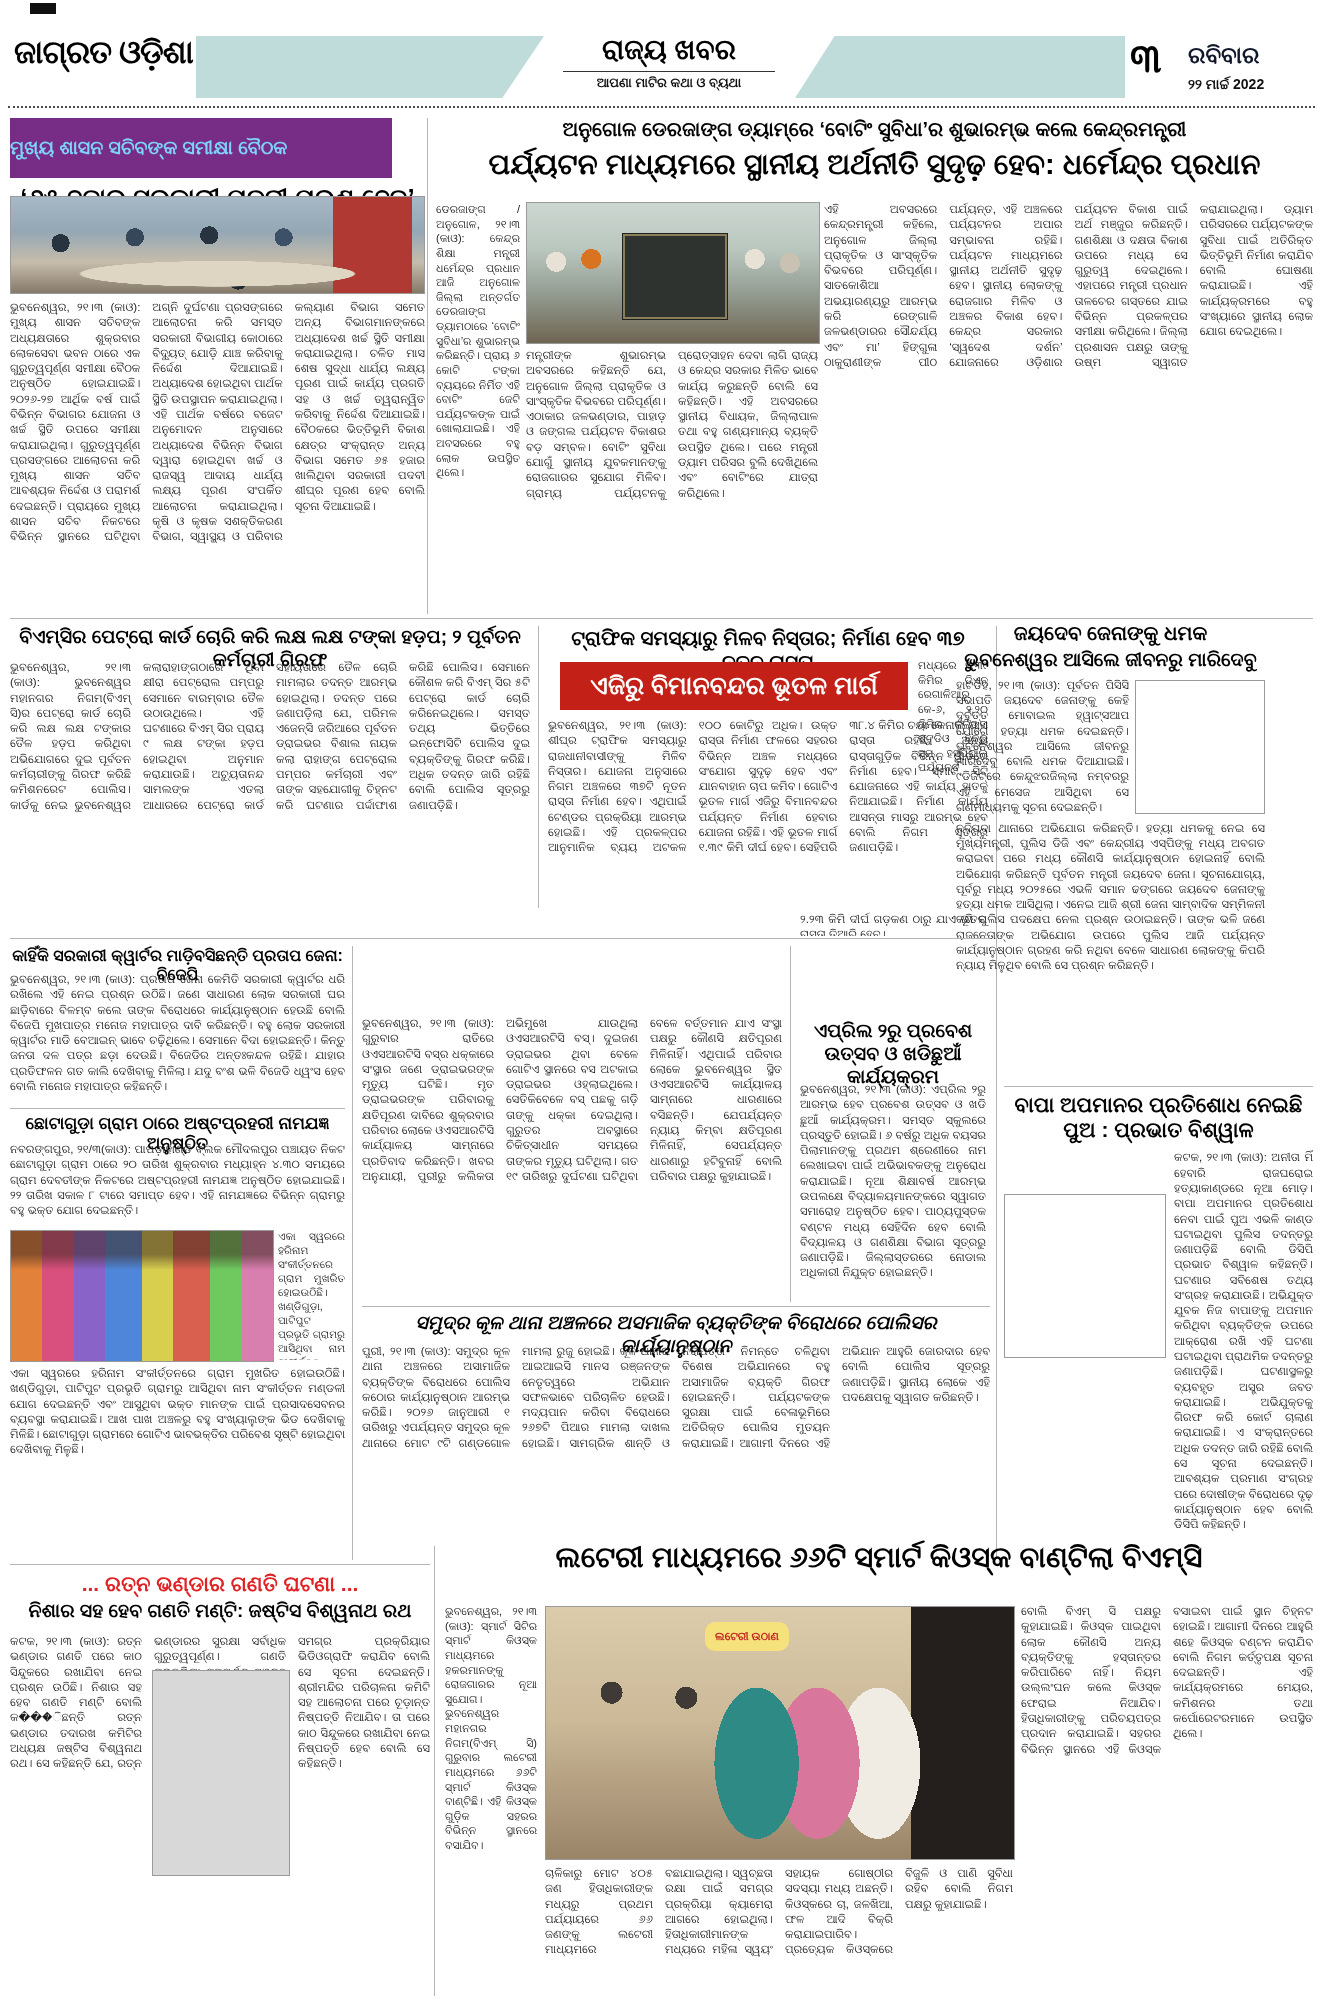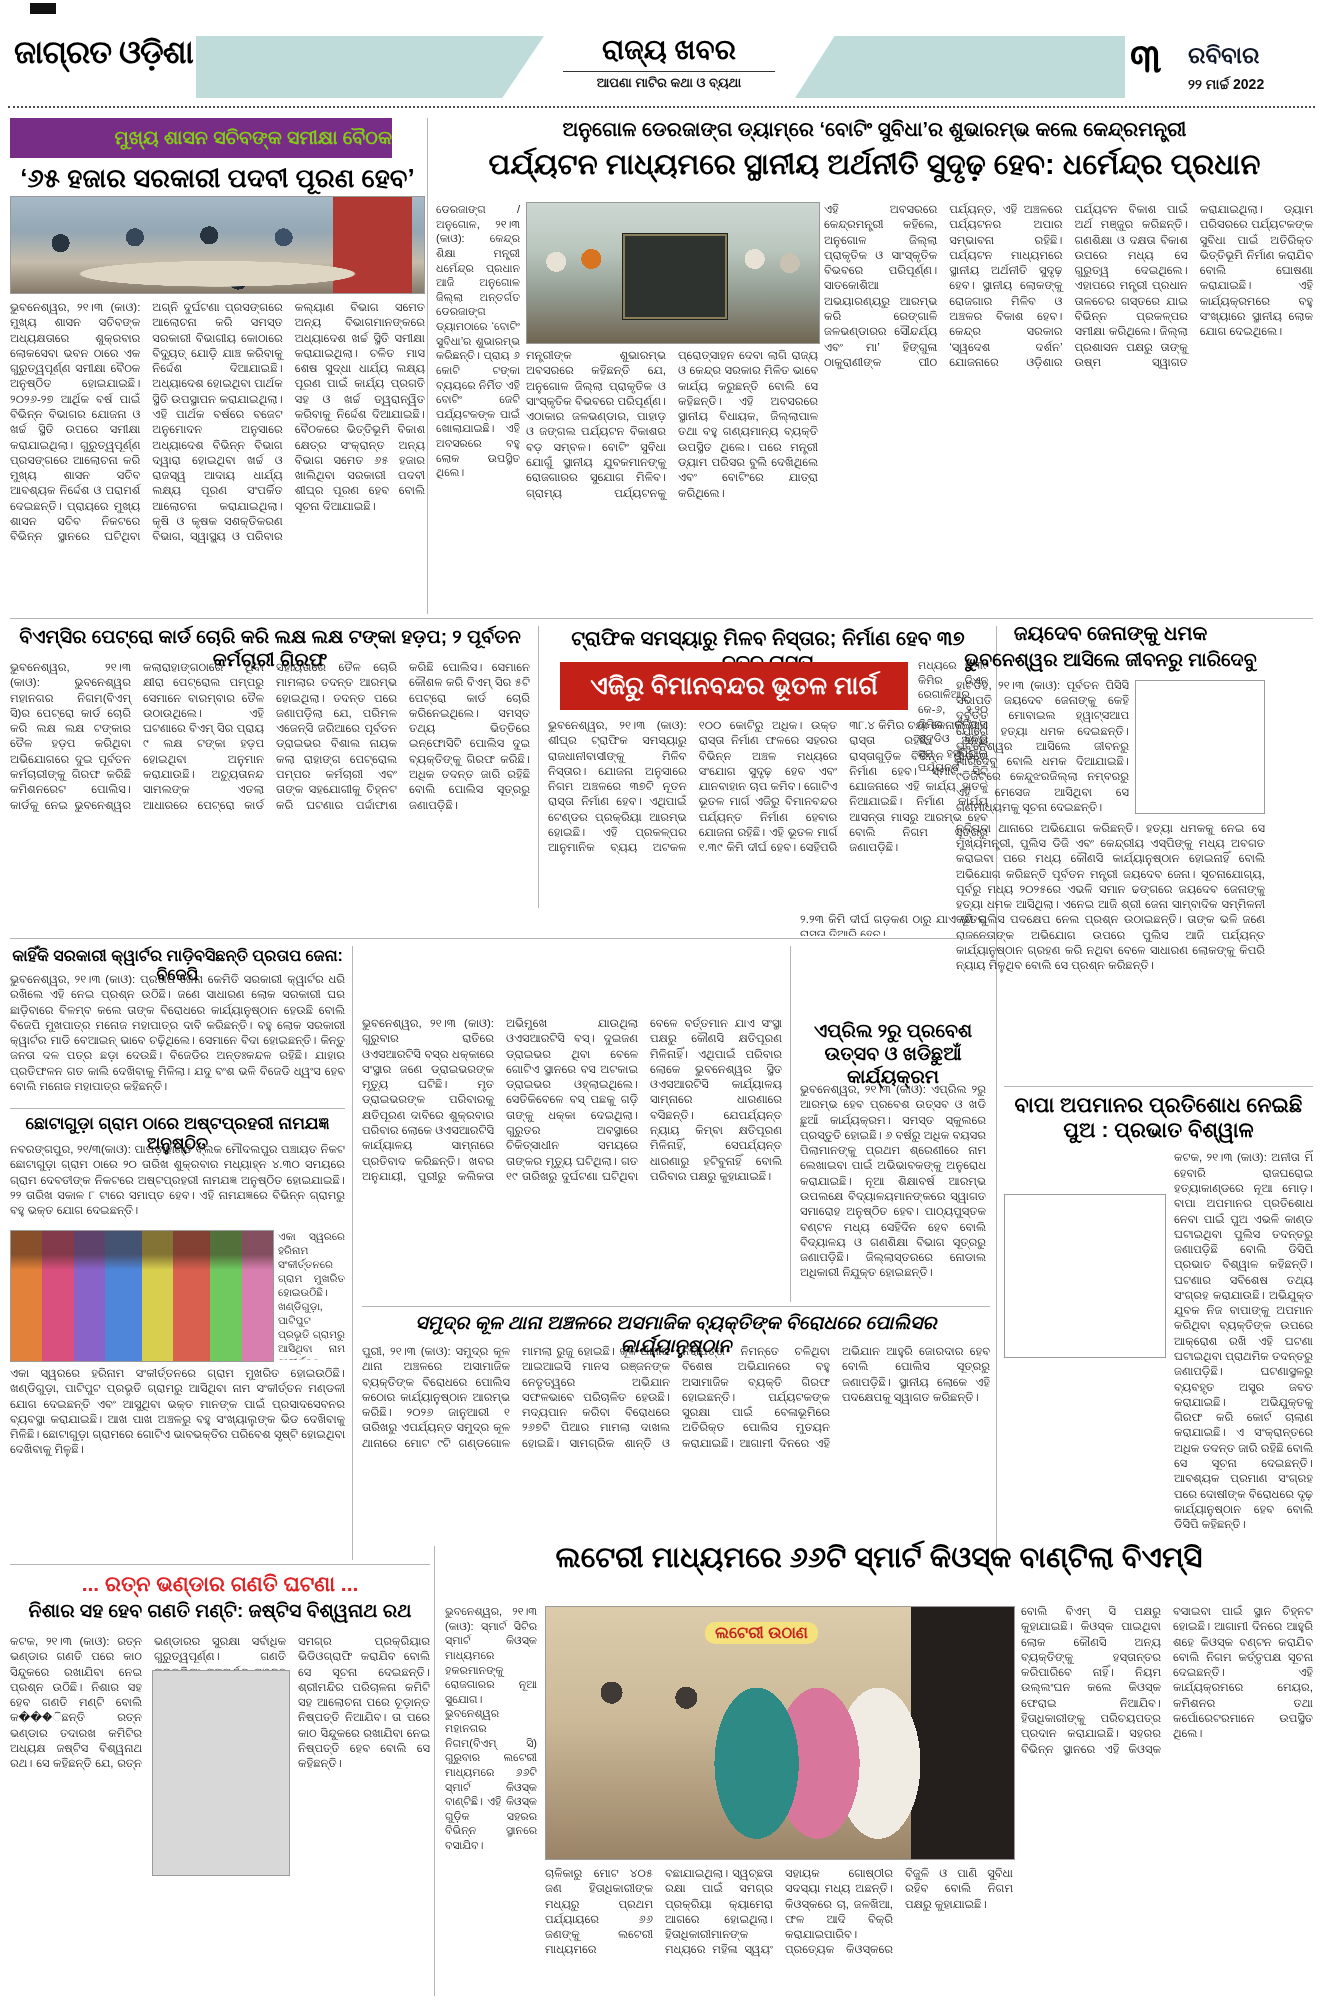--- a/index.html
+++ b/index.html
@@ -52,22 +52,22 @@
     radial-gradient(circle 6% at 50% 92%,#c23232 0 100%,transparent 100%),
     linear-gradient(90deg,#cdd1d4 0 62%,#3a3f44 62% 100%);}
   .ph-lottery{background:
     radial-gradient(circle 11px at 14% 34%,#3f3a36 0 100%,transparent 100%),
     radial-gradient(circle 11px at 30% 36%,#3f3a36 0 100%,transparent 100%),
     radial-gradient(ellipse 9% 30% at 45% 62%,#2e8a84 0 100%,transparent 100%),
     radial-gradient(ellipse 9% 30% at 58% 62%,#d9769c 0 100%,transparent 100%),
     radial-gradient(ellipse 9% 30% at 71% 62%,#f0ece4 0 100%,transparent 100%),
     linear-gradient(90deg,transparent 78%,#241f1c 78% 100%),
     linear-gradient(180deg,#dcccab 0%,#cbb998 45%,#9a8468 100%);}
-  .phototag{position:absolute;left:34%;top:6%;padding:2px 10px;background:#f6e27c;border-radius:10px;
-    color:#c22222;font-weight:bold;font-size:16px;}
+  .phototag{position:absolute;left:34%;top:6%;padding:8px 10px;background:#f6e27c;border-radius:10px;
+    color:#c22222;font-weight:bold;font-size:11px;}
   .redbox{background:#c32017;color:#fff;font-weight:bold;text-align:center;
     display:flex;align-items:center;justify-content:center;}
 </style>
 </head>
 <body>
 
 <div id="page">
 
   <div class="abs" style="left:30px;top:3px;width:26px;height:11px;background:#111;"></div>
   <div class="abs" style="left:14px;top:36px;width:180px;font-size:32px;font-weight:bold;letter-spacing:-1px;color:#000;line-height:1;">ଜାଗ୍ରତ ଓଡ଼ିଶା</div>
@@ -77,21 +77,21 @@
     <div style="height:1px;background:#333;margin:4px 18px 3px 18px;"></div>
     <div style="font-size:13px;font-weight:bold;color:#111;">ଆପଣା ମାଟିର କଥା ଓ ବ୍ୟଥା</div>
   </div>
   <div class="abs" style="left:795px;top:36px;width:330px;height:62px;background:#bfdcdb;clip-path:polygon(12% 0,100% 0,100% 100%,0 100%);"></div>
   <div class="abs" style="left:1130px;top:38px;font-size:40px;font-weight:bold;color:#000;line-height:1;">୩</div>
   <div class="abs" style="left:1188px;top:42px;font-size:23px;font-weight:bold;color:#0f172a;">ରବିବାର</div>
   <div class="abs" style="left:1188px;top:76px;font-size:14px;font-weight:bold;color:#111;">୨୨ ମାର୍ଚ୍ଚ 2022</div>
   <div class="abs dotted" style="left:8px;top:106px;width:1307px;"></div>
 
   <div class="abs" style="left:10px;top:118px;width:415px;height:496px;">
-    <div style="width:382px;background:#772d86;color:#84cc16;font-weight:bold;font-size:19px;text-align:right;padding:9px 0;">ମୁଖ୍ୟ ଶାସନ ସଚିବଙ୍କ ସମୀକ୍ଷା ବୈଠକ</div>
+    <div style="width:382px;background:#772d86;color:#7dd3fc;font-weight:bold;font-size:19px;text-align:left;padding:19px 0;">ମୁଖ୍ୟ ଶାସନ ସଚିବଙ୍କ ସମୀକ୍ଷା ବୈଠକ</div>
     <div class="hl" style="font-size:26px;margin-top:5px;">‘୬୫ ହଜାର ସରକାରୀ ପଦବୀ ପୂରଣ ହେବ’</div>
     <div class="photo ph-meeting" style="position:absolute;left:0;top:78px;width:413px;height:96px;"></div>
     <div class="bodytxt cols3" style="position:absolute;left:0;top:182px;width:415px;height:312px;">ଭୁବନେଶ୍ୱର, ୨୧।୩ (କାଓ): ମୁଖ୍ୟ ଶାସନ ସଚିବଙ୍କ ଅଧ୍ୟକ୍ଷତାରେ ଶୁକ୍ରବାର ଲୋକସେବା ଭବନ ଠାରେ ଏକ ଗୁରୁତ୍ୱପୂର୍ଣ୍ଣ ସମୀକ୍ଷା ବୈଠକ ଅନୁଷ୍ଠିତ ହୋଇଯାଇଛି। ୨୦୨୬-୨୭ ଆର୍ଥିକ ବର୍ଷ ପାଇଁ ବିଭିନ୍ନ ବିଭାଗର ଯୋଜନା ଓ ଖର୍ଚ୍ଚ ସ୍ଥିତି ଉପରେ ସମୀକ୍ଷା କରାଯାଇଥିଲା। ଗୁରୁତ୍ୱପୂର୍ଣ୍ଣ ପ୍ରସଙ୍ଗରେ ଆଲୋଚନା କରି ମୁଖ୍ୟ ଶାସନ ସଚିବ ଆବଶ୍ୟକ ନିର୍ଦ୍ଦେଶ ଓ ପରାମର୍ଶ ଦେଇଛନ୍ତି। ପ୍ରାୟରେ ମୁଖ୍ୟ ଶାସନ ସଚିବ ନିକଟରେ ବିଭିନ୍ନ ସ୍ଥାନରେ ଘଟିଥିବା ଅଗ୍ନି ଦୁର୍ଘଟଣା ପ୍ରସଙ୍ଗରେ ଆଲୋଚନା କରି ସମସ୍ତ ସରକାରୀ ବିଭାଗୀୟ କୋଠାରେ ବିଦ୍ୟୁତ୍ ଯୋଡ଼ି ଯାଞ୍ଚ କରିବାକୁ ନିର୍ଦ୍ଦେଶ ଦିଆଯାଇଛି। ଅଧ୍ୟାଦେଶ ହୋଇଥିବା ପାର୍ଥକ ସ୍ଥିତି ଉପସ୍ଥାପନ କରାଯାଇଥିଲା। ଏହି ପାର୍ଥକ ବର୍ଷରେ ବଜେଟ ଅନୁମୋଦନ ଅନୁସାରେ ଅଧ୍ୟାଦେଶ ବିଭିନ୍ନ ବିଭାଗ ଦ୍ୱାରା ହୋଇଥିବା ଖର୍ଚ୍ଚ ଓ ରାଜସ୍ୱ ଆଦାୟ ଧାର୍ଯ୍ୟ ଲକ୍ଷ୍ୟ ପୂରଣ ସଂପର୍କିତ ଆଲୋଚନା କରାଯାଇଥିଲା। କୃଷି ଓ କୃଷକ ସଶକ୍ତିକରଣ ବିଭାଗ, ସ୍ୱାସ୍ଥ୍ୟ ଓ ପରିବାର କଲ୍ୟାଣ ବିଭାଗ ସମେତ ଅନ୍ୟ ବିଭାଗମାନଙ୍କରେ ଅଧ୍ୟାଦେଶ ଖର୍ଚ୍ଚ ସ୍ଥିତି ସମୀକ୍ଷା କରାଯାଇଥିଲା। ଚଳିତ ମାସ ଶେଷ ସୁଦ୍ଧା ଧାର୍ଯ୍ୟ ଲକ୍ଷ୍ୟ ପୂରଣ ପାଇଁ କାର୍ଯ୍ୟ ପ୍ରଗତି ସହ ଓ ଖର୍ଚ୍ଚ ତ୍ୱରାନ୍ୱିତ କରିବାକୁ ନିର୍ଦ୍ଦେଶ ଦିଆଯାଇଛି। ବୈଠକରେ ଭିତ୍ତିଭୂମି ବିକାଶ କ୍ଷେତ୍ର ସଂକ୍ରାନ୍ତ ଅନ୍ୟ ବିଭାଗ ସମେତ ୬୫ ହଜାର ଖାଲିଥିବା ସରକାରୀ ପଦବୀ ଶୀଘ୍ର ପୂରଣ ହେବ ବୋଲି ସୂଚନା ଦିଆଯାଇଛି।</div>
   </div>
 
   <div class="abs vrule" style="left:427px;top:118px;height:496px;"></div>
 
   <div class="abs" style="left:436px;top:118px;width:877px;height:496px;">
     <div class="kicker" style="font-size:20px;">ଅନୁଗୋଳ ଡେରଜାଙ୍ଗ ଡ୍ୟାମ୍‌ରେ ‘ବୋଟିଂ ସୁବିଧା’ର ଶୁଭାରମ୍ଭ କଲେ କେନ୍ଦ୍ରମନ୍ତ୍ରୀ</div>
     <div class="hl" style="font-size:29px;margin-top:6px;">ପର୍ଯ୍ୟଟନ ମାଧ୍ୟମରେ ସ୍ଥାନୀୟ ଅର୍ଥନୀତି ସୁଦୃଢ଼ ହେବ: ଧର୍ମେନ୍ଦ୍ର ପ୍ରଧାନ</div>

